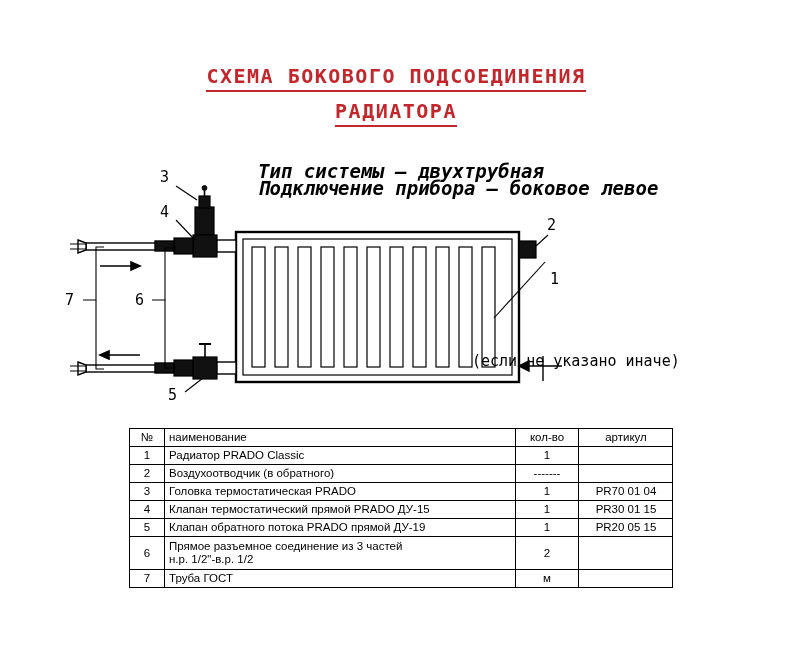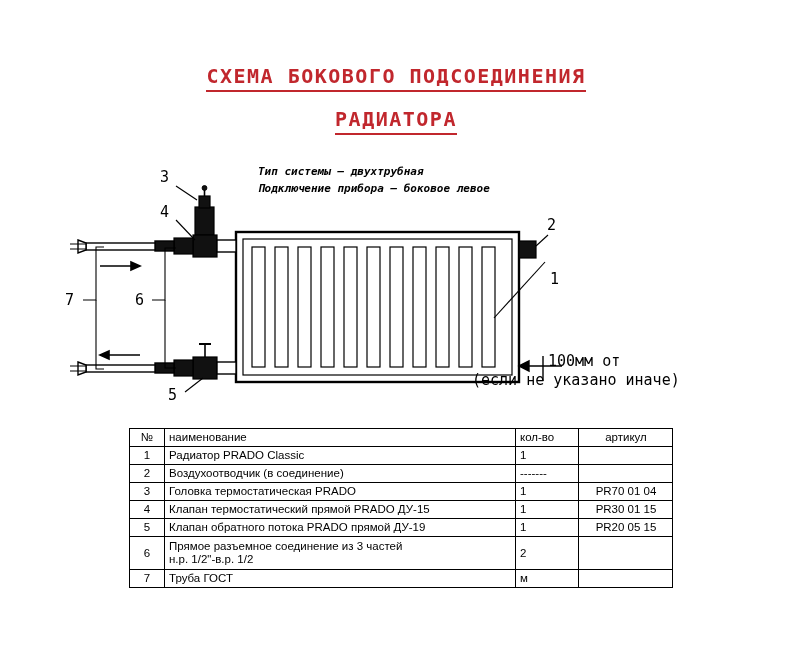--- a/index.html
+++ b/index.html
@@ -36,32 +36,32 @@
     font-family: "DejaVu Sans Mono", monospace;
     font-weight: bold;
     font-size: 20px;
     letter-spacing: 1.5px;
     color: #c1272d;
     border-bottom: 2px solid #c1272d;
     padding-bottom: 1px;
     line-height: 1.25;
   }
   .title-line.second {
-    margin-top: 15px;
+    margin-top: 7px;
   }
 
   
   .sys-caption {
     position: absolute;
     left: 258px;
     top: 163px;
     font-family: "DejaVu Sans Mono", monospace;
     font-style: italic;
     font-weight: bold;
-    font-size: 11px;
+    font-size: 19px;
     line-height: 17px;
     white-space: nowrap;
   }
 
   
   .drawing {
     position: absolute;
     left: 0;
     top: 0;
     width: 792px;
@@ -104,21 +104,21 @@
     border: 1px solid #000;
     padding: 1px 4px;
     vertical-align: middle;
     font-weight: normal;
     text-align: left;
     height: 15px;
     line-height: 13px;
   }
   .spec-table .c-num   { width: 26px;  text-align: center; }
   .spec-table .c-name  { width: 342px; }
-  .spec-table .c-qty   { width: 54px;  text-align: left; }
+  .spec-table .c-qty   { width: 54px;  text-align: center; }
   .spec-table .c-art   { width: 84px;  text-align: center; padding-left: 5px;}
   .spec-table thead td { font-weight: normal; }
   .spec-table tr.tall td { height: 30px; }
   .cell-two-lines { line-height: 14px; }
 </style>
 </head>
 <body>
 
 <div id="root">
 
@@ -225,21 +225,20 @@
 
   <div class="callout" style="left:547px; top:216px;">2</div>
   <div class="callout" style="left:550px; top:270px;">1</div>
   <div class="callout" style="left:160px; top:168px;">3</div>
   <div class="callout" style="left:160px; top:203px;">4</div>
   <div class="callout" style="left:168px; top:386px;">5</div>
   <div class="callout" style="left:135px; top:291px;">6</div>
   <div class="callout" style="left:65px;  top:291px;">7</div>
 
   <div class="floor-note">
-    <span class="ln1">100мм от</span>
     <span class="ln3">(если не указано иначе)</span>
   </div>
 
   <table class="spec-table">
     <thead>
       <tr>
         <td class="c-num">№</td>
         <td class="c-name">наименование</td>
         <td class="c-qty">кол-во</td>
         <td class="c-art">артикул</td>
@@ -247,21 +246,21 @@
     </thead>
     <tbody>
       <tr>
         <td class="c-num">1</td>
         <td class="c-name">Радиатор PRADO Classic</td>
         <td class="c-qty">1</td>
         <td class="c-art"></td>
       </tr>
       <tr>
         <td class="c-num">2</td>
-        <td class="c-name">Воздухоотводчик (в соединение)</td>
+        <td class="c-name">Воздухоотводчик (в обратного)</td>
         <td class="c-qty">-------</td>
         <td class="c-art"></td>
       </tr>
       <tr>
         <td class="c-num">3</td>
         <td class="c-name">Головка термостатическая PRADO</td>
         <td class="c-qty">1</td>
         <td class="c-art">PR70 01 04</td>
       </tr>
       <tr>

